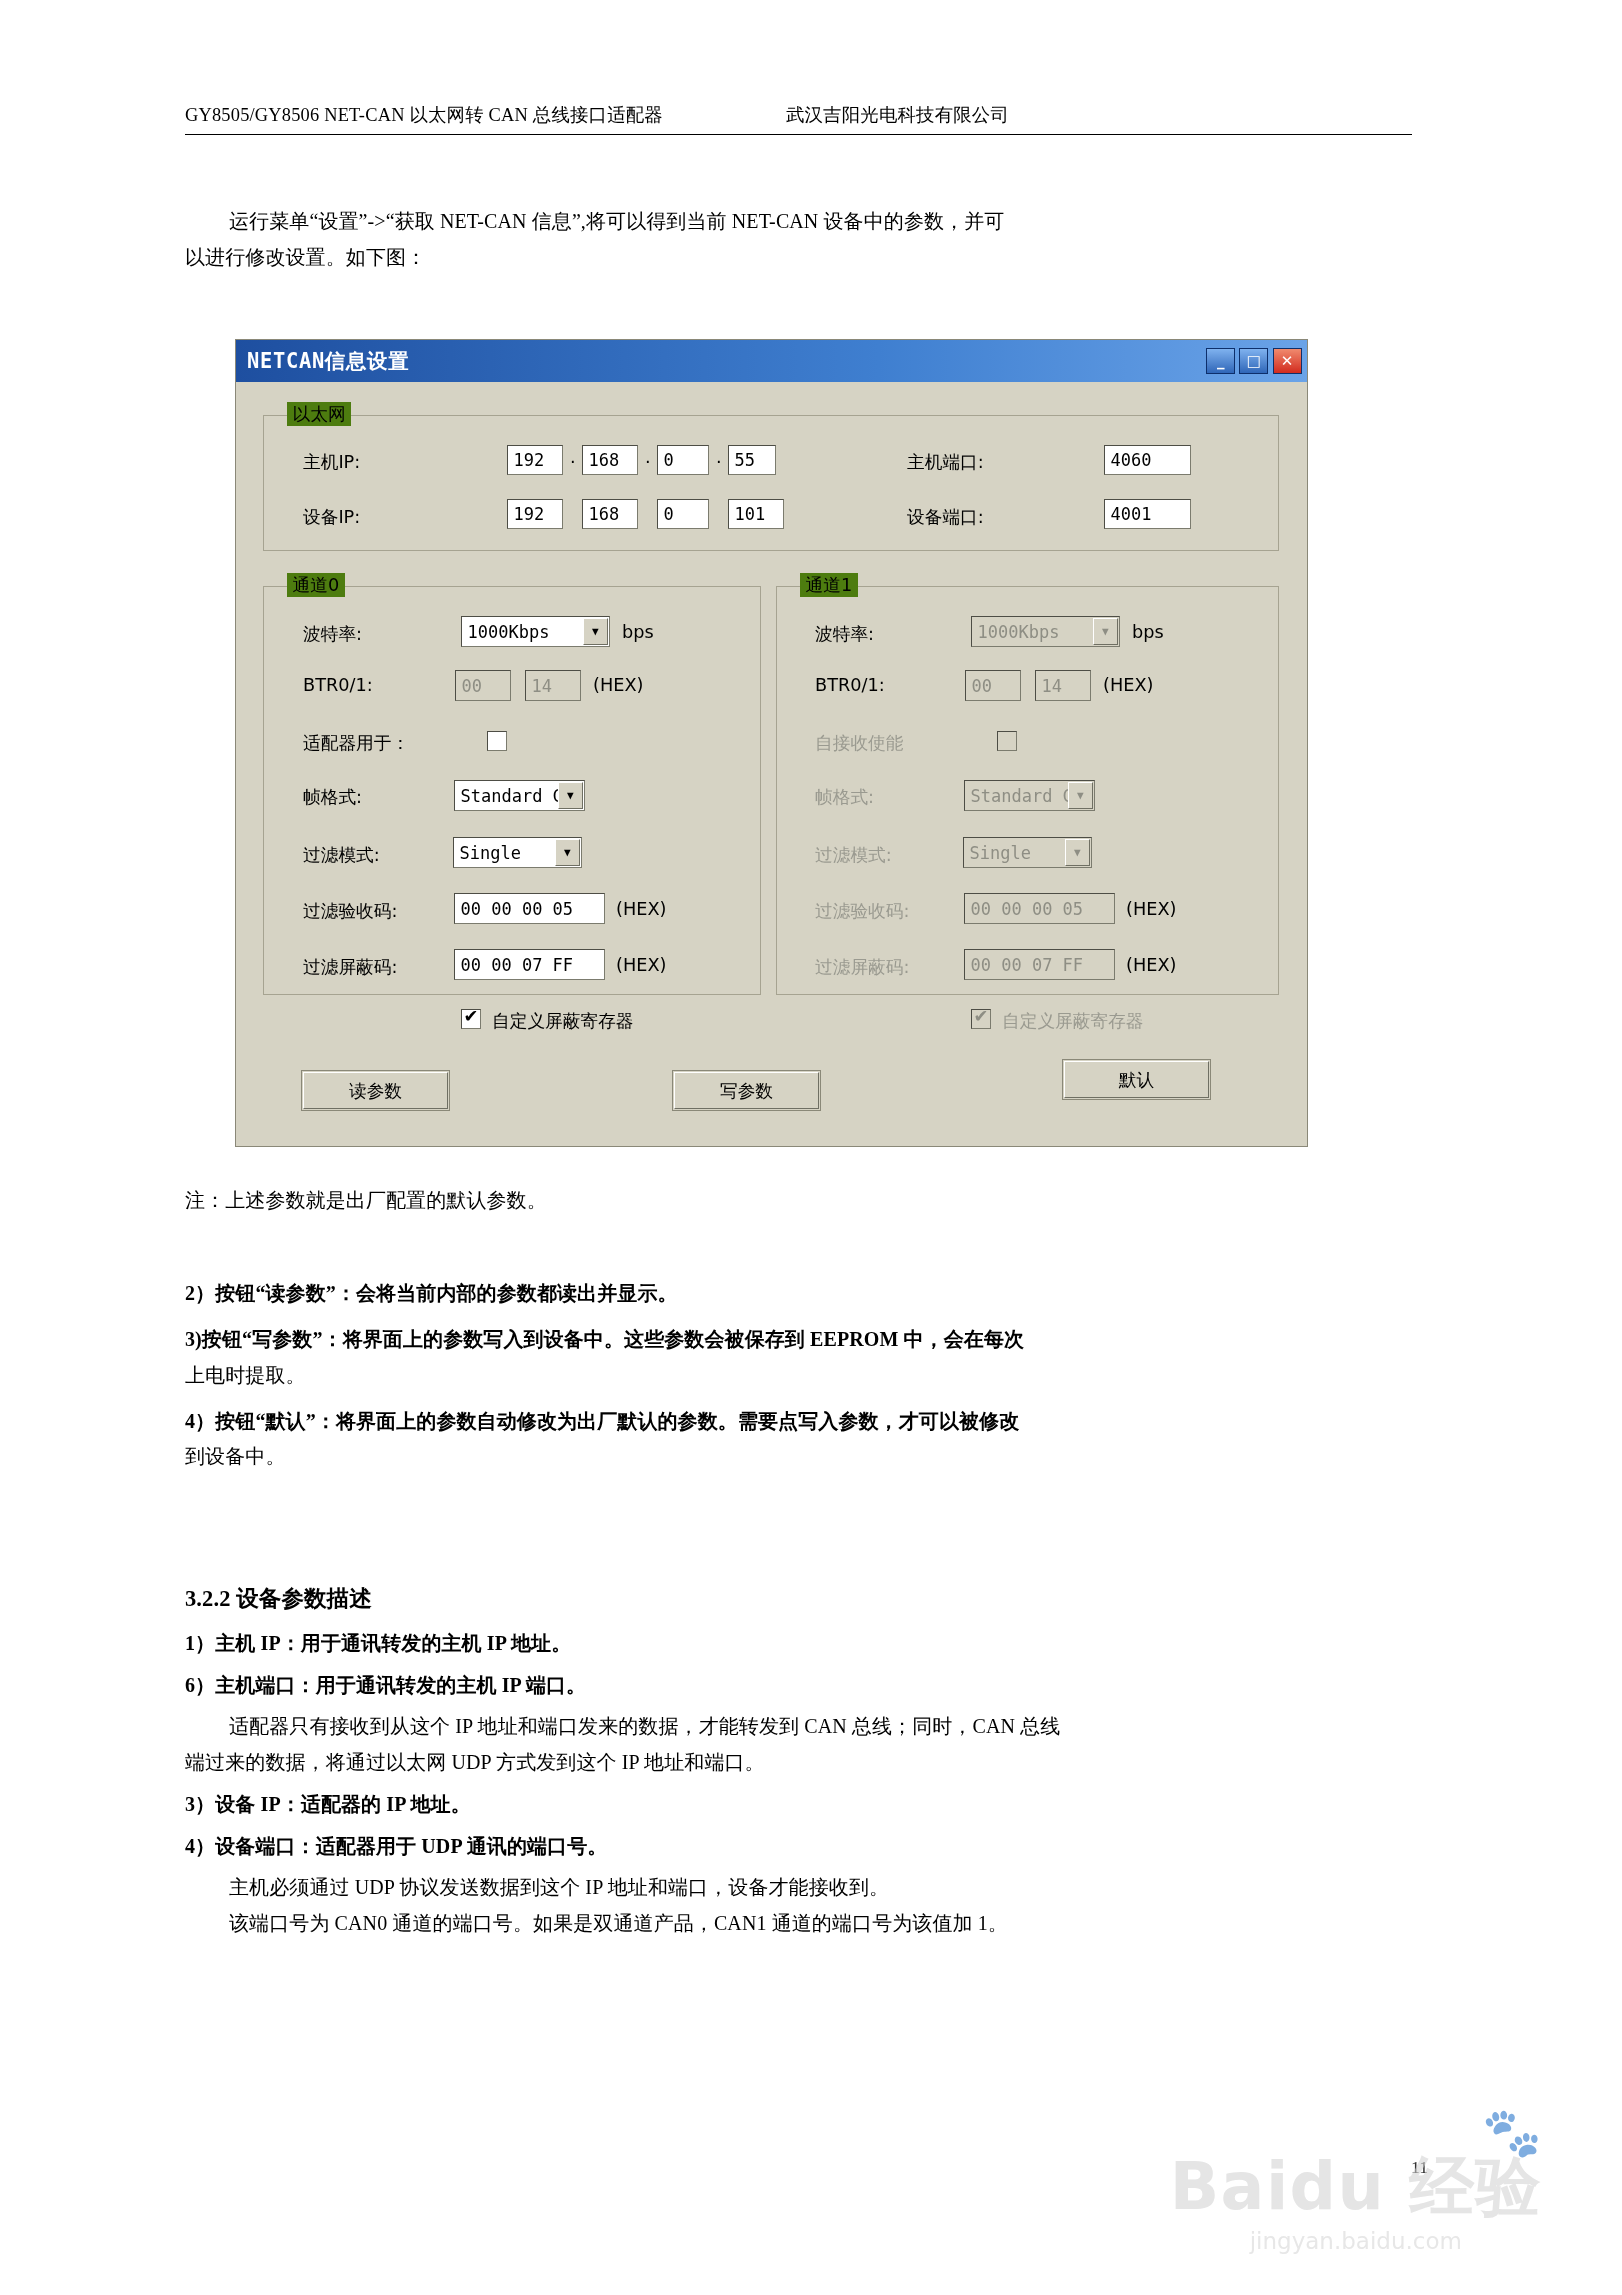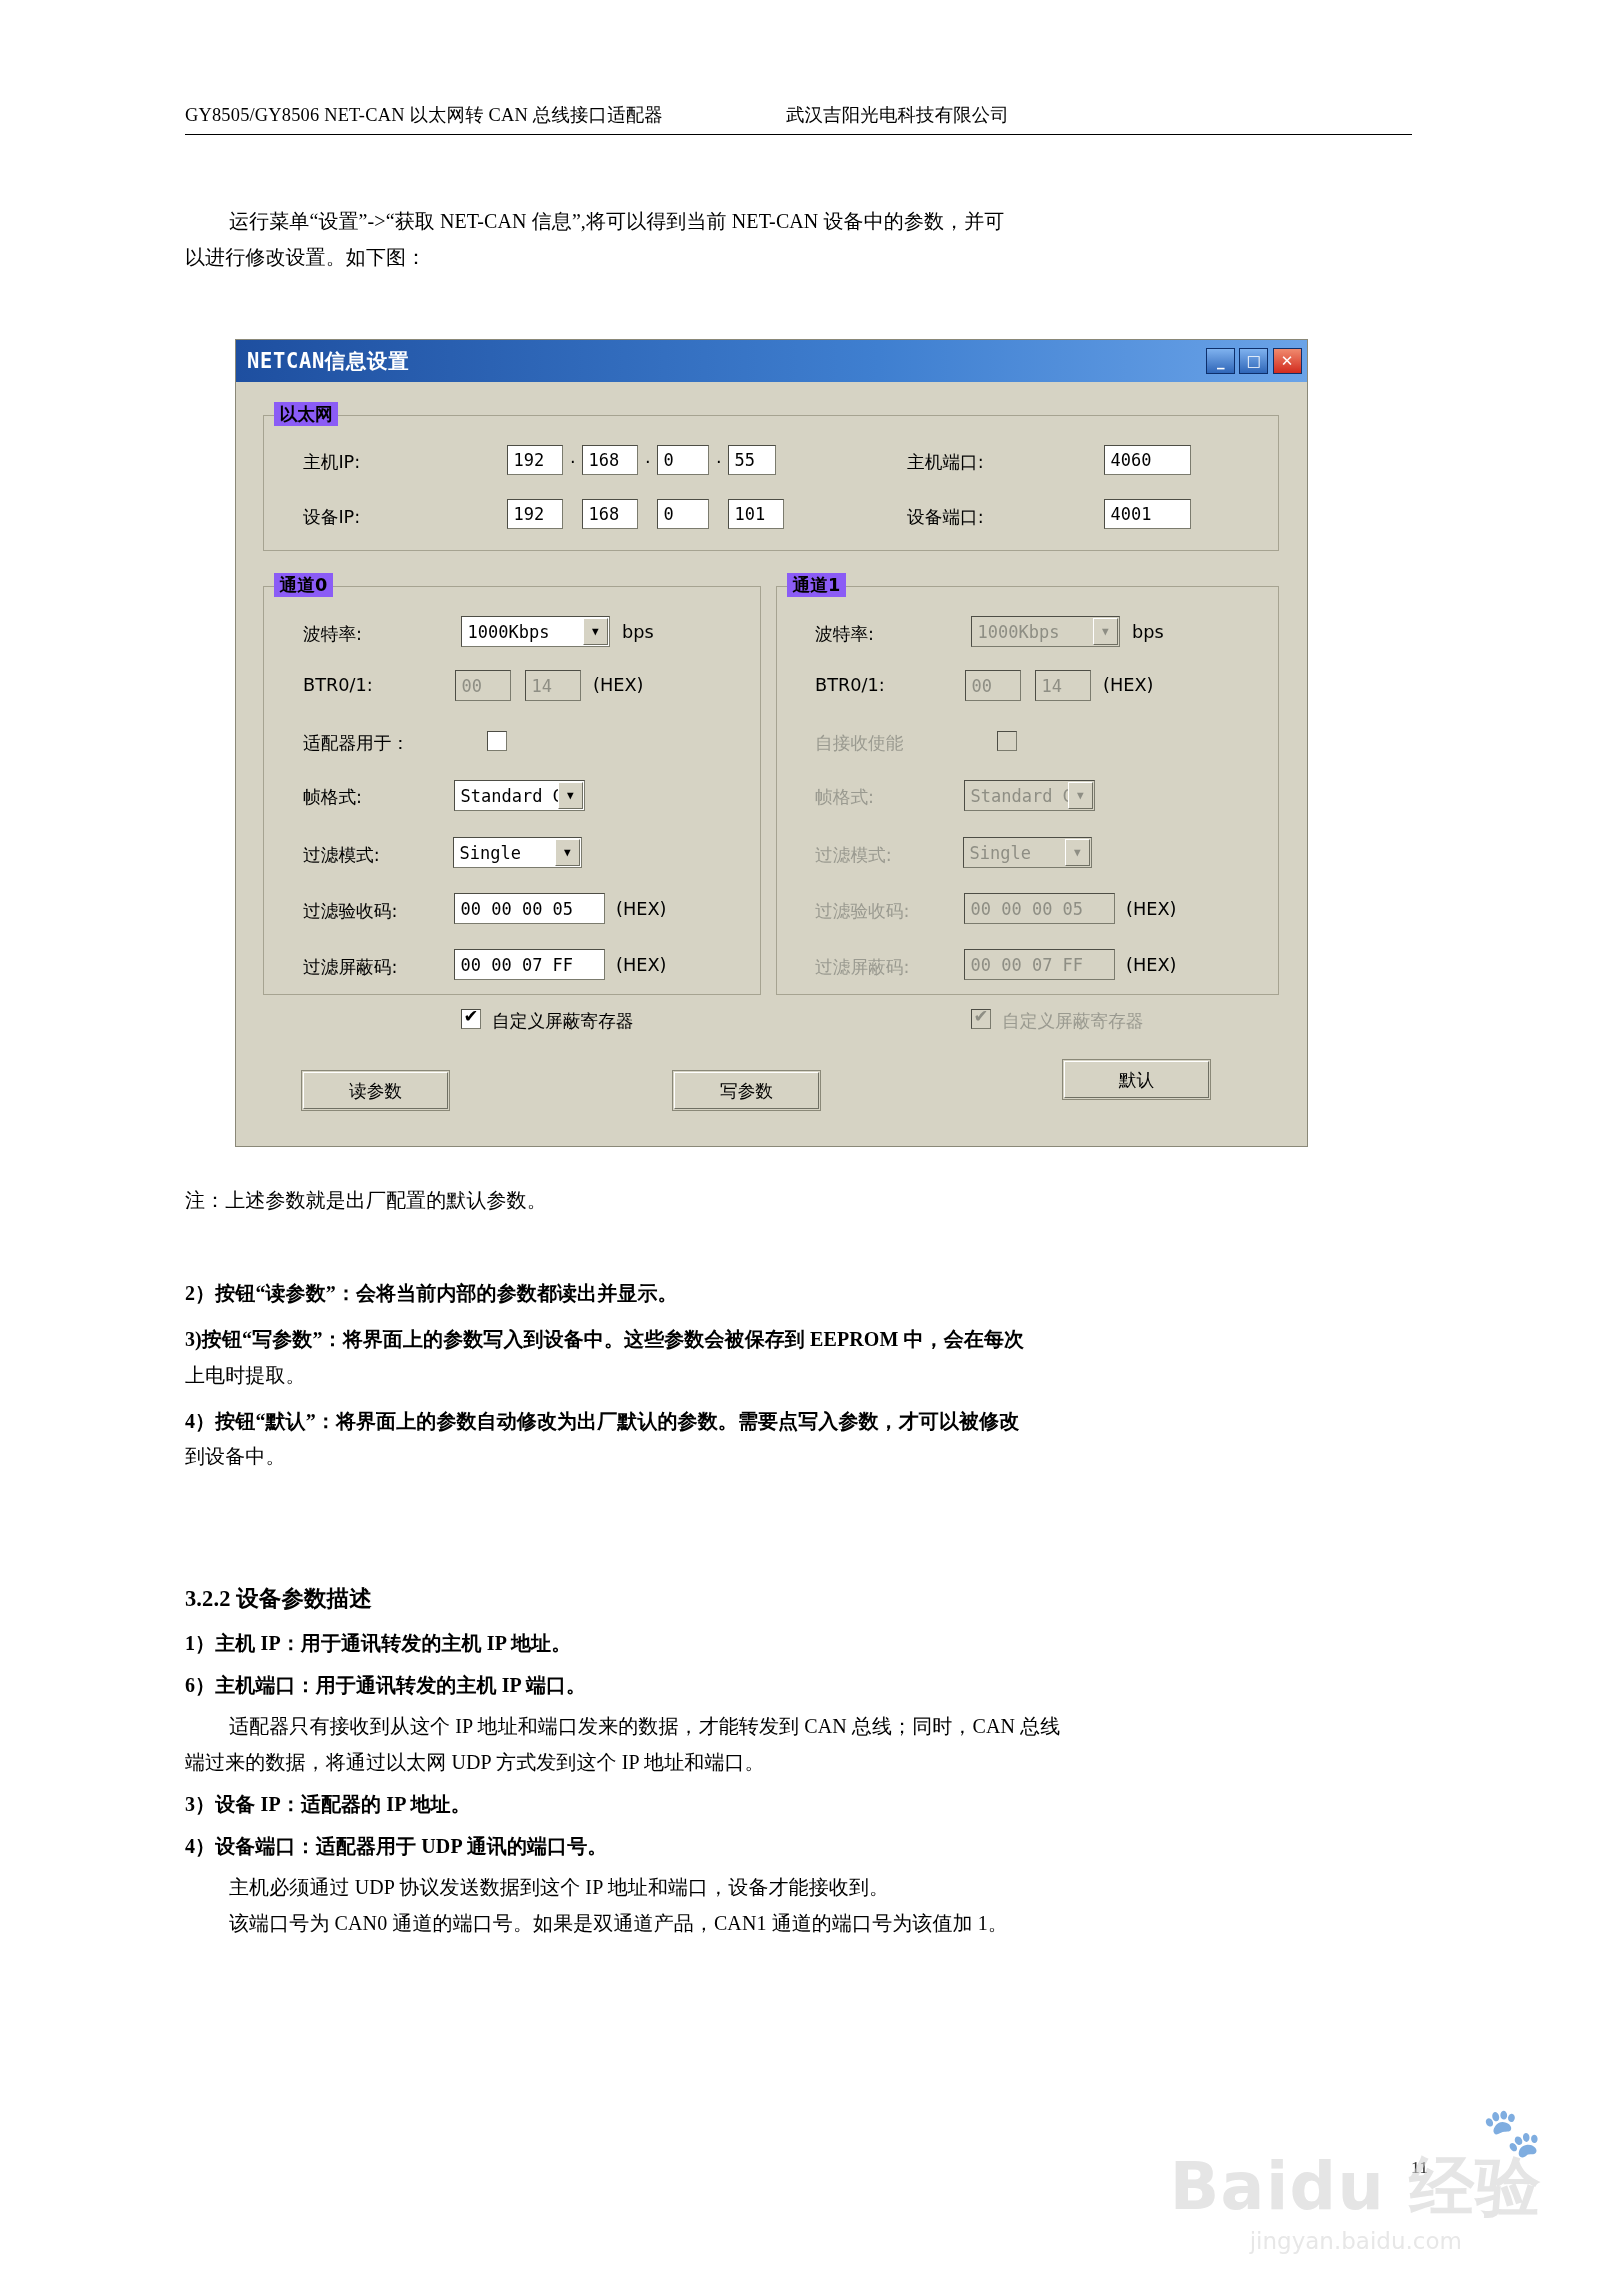--- a/index.html
+++ b/index.html
@@ -100,27 +100,26 @@
 
   
   .group {
     position: absolute;
     border: 1.4px solid #a6a391;
     box-sizing: border-box;
   }
   .group > .legend {
     position: absolute;
     top: -13.6px;
-    left: 10px;
-    background: #8b5cf6;
+    left: 23px;
+    background: #4d7c0f;
     padding: 0 5.5px;
     font-size: 17.7px;
     font-family: "DejaVu Sans", sans-serif;
     color: #000;
-    font-weight: bold;
   }
   .lbl {
     position: absolute;
     font-size: 17.7px;
     font-family: "DejaVu Sans", sans-serif;
     color: #000;
     white-space: nowrap;
   }
   .lbl.dis { color: #9a9a90; }
 

